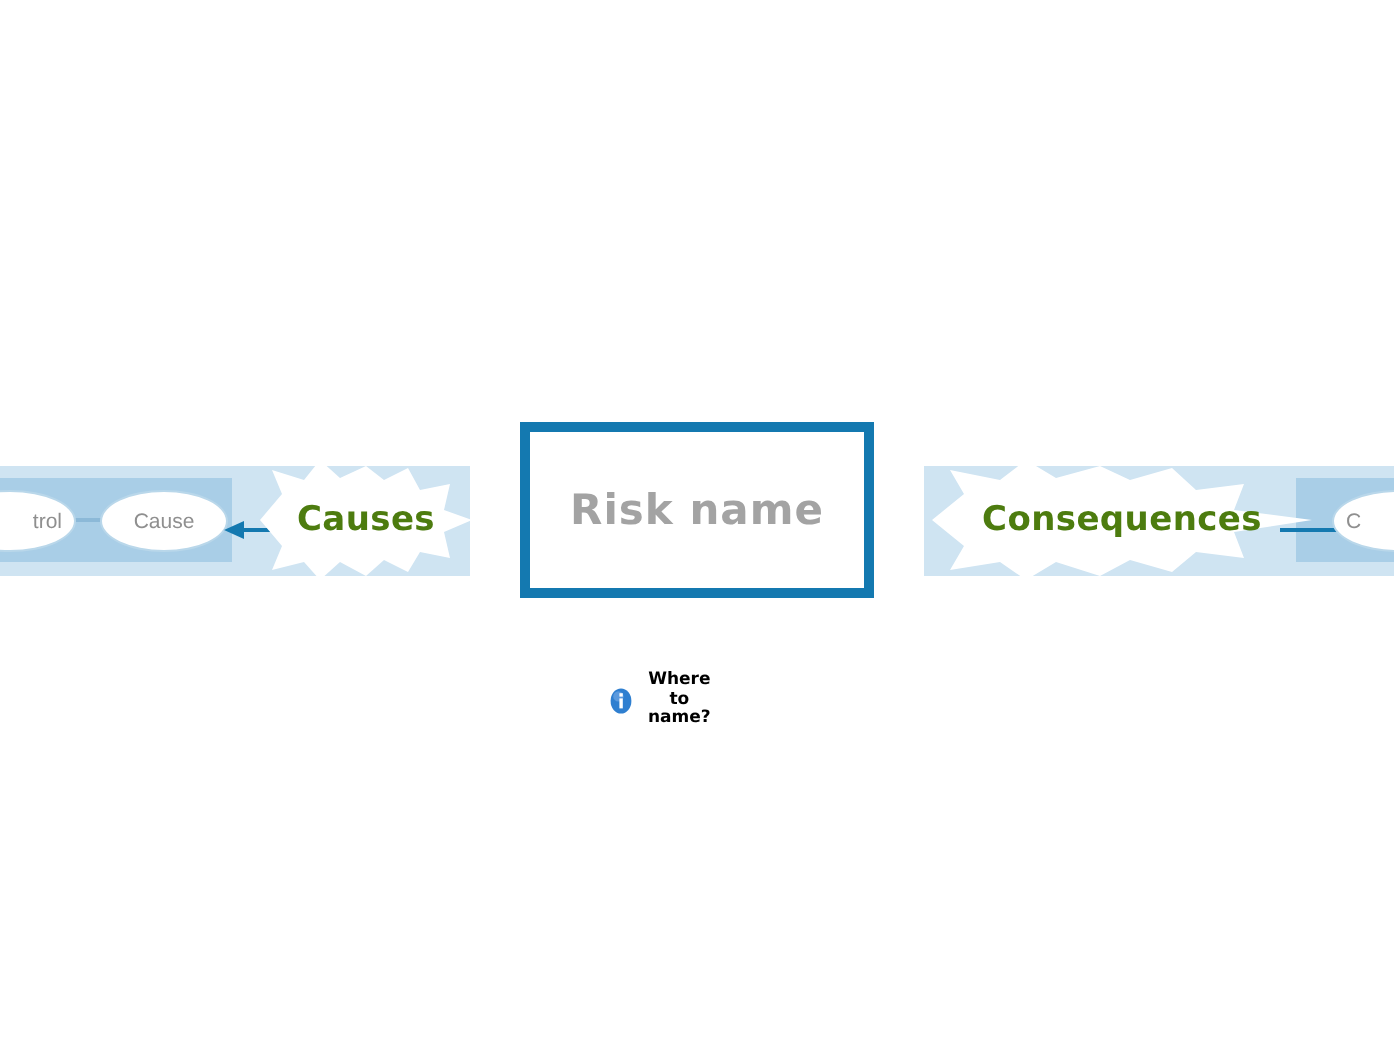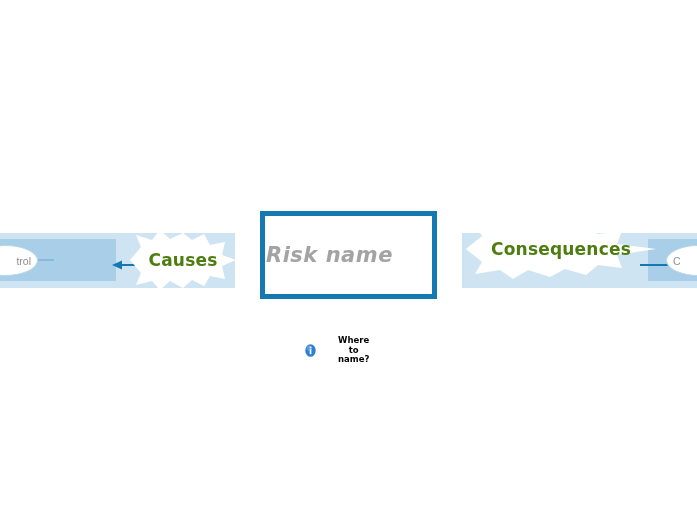--- a/index.html
+++ b/index.html
@@ -102,21 +102,21 @@
     font-family: "DejaVu Sans", sans-serif;
     font-weight: bold;
     color: #4d7c0f;
     letter-spacing: .2px;
   }
   .burst-causes {
     left: 130px; top: 230px; width: 106px; height: 60px;
   }
   .burst-causes span { font-size: 17px; }
   .burst-consequences {
-    left: 466px; top: 219px; width: 190px; height: 60px; text-align: center;
+    left: 466px; top: 230px; width: 190px; height: 60px; text-align: center;
   }
   .burst-consequences span { font-size: 17px; }
 
   
   .risk-box {
     position: absolute;
     left: 260px;
     top: 211px;
     width: 177px;
     height: 88px;
@@ -127,40 +127,39 @@
     align-items: center;
     justify-content: center;
   }
   .risk-box-inner {
     width: 100%;
     height: 100%;
     border: 1px solid #ffffff;
     box-sizing: border-box;
     display: flex;
     align-items: center;
-    justify-content: flex-start;
-    font-style: italic;
+    justify-content: center;
   }
   .risk-title {
     font-family: "DejaVu Sans", sans-serif;
     font-weight: bold;
     font-size: 21px;
     color: #a3a3a3;
     letter-spacing: .5px;
     white-space: nowrap;
   }
 
   
   .hint {
     position: absolute;
     left: 304px;
     top: 336px;
     display: flex;
     align-items: center;
-    gap: 21px;
+    gap: 7px;
   }
   .hint-icon {
     width: 13px;
     height: 13px;
     flex: 0 0 13px;
   }
   .hint-text {
     font-family: "DejaVu Sans", sans-serif;
     font-weight: bold;
     font-size: 8.5px;
@@ -176,20 +175,23 @@
 
   <div class="band band-left"></div>
   <div class="lane lane-left"></div>
 
   <div class="link link-ctrl-cause"></div>
 
   <div class="oval oval-control">
     <span>trol</span>
   </div>
 
+  <div class="oval oval-cause">
+    <span>Cause</span>
+  </div>
 
   <div class="arrow arrow-left">
     <svg width="48" height="10" viewBox="0 0 48 10">
       <line x1="47" y1="5" x2="8" y2="5" stroke="#1479b0" stroke-width="2"></line>
       <polygon points="0,5 10,0.5 10,9.5" fill="#1479b0"></polygon>
     </svg>
   </div>
 
   <div class="burst burst-causes">
     <svg viewBox="0 0 106 60" preserveAspectRatio="none">

